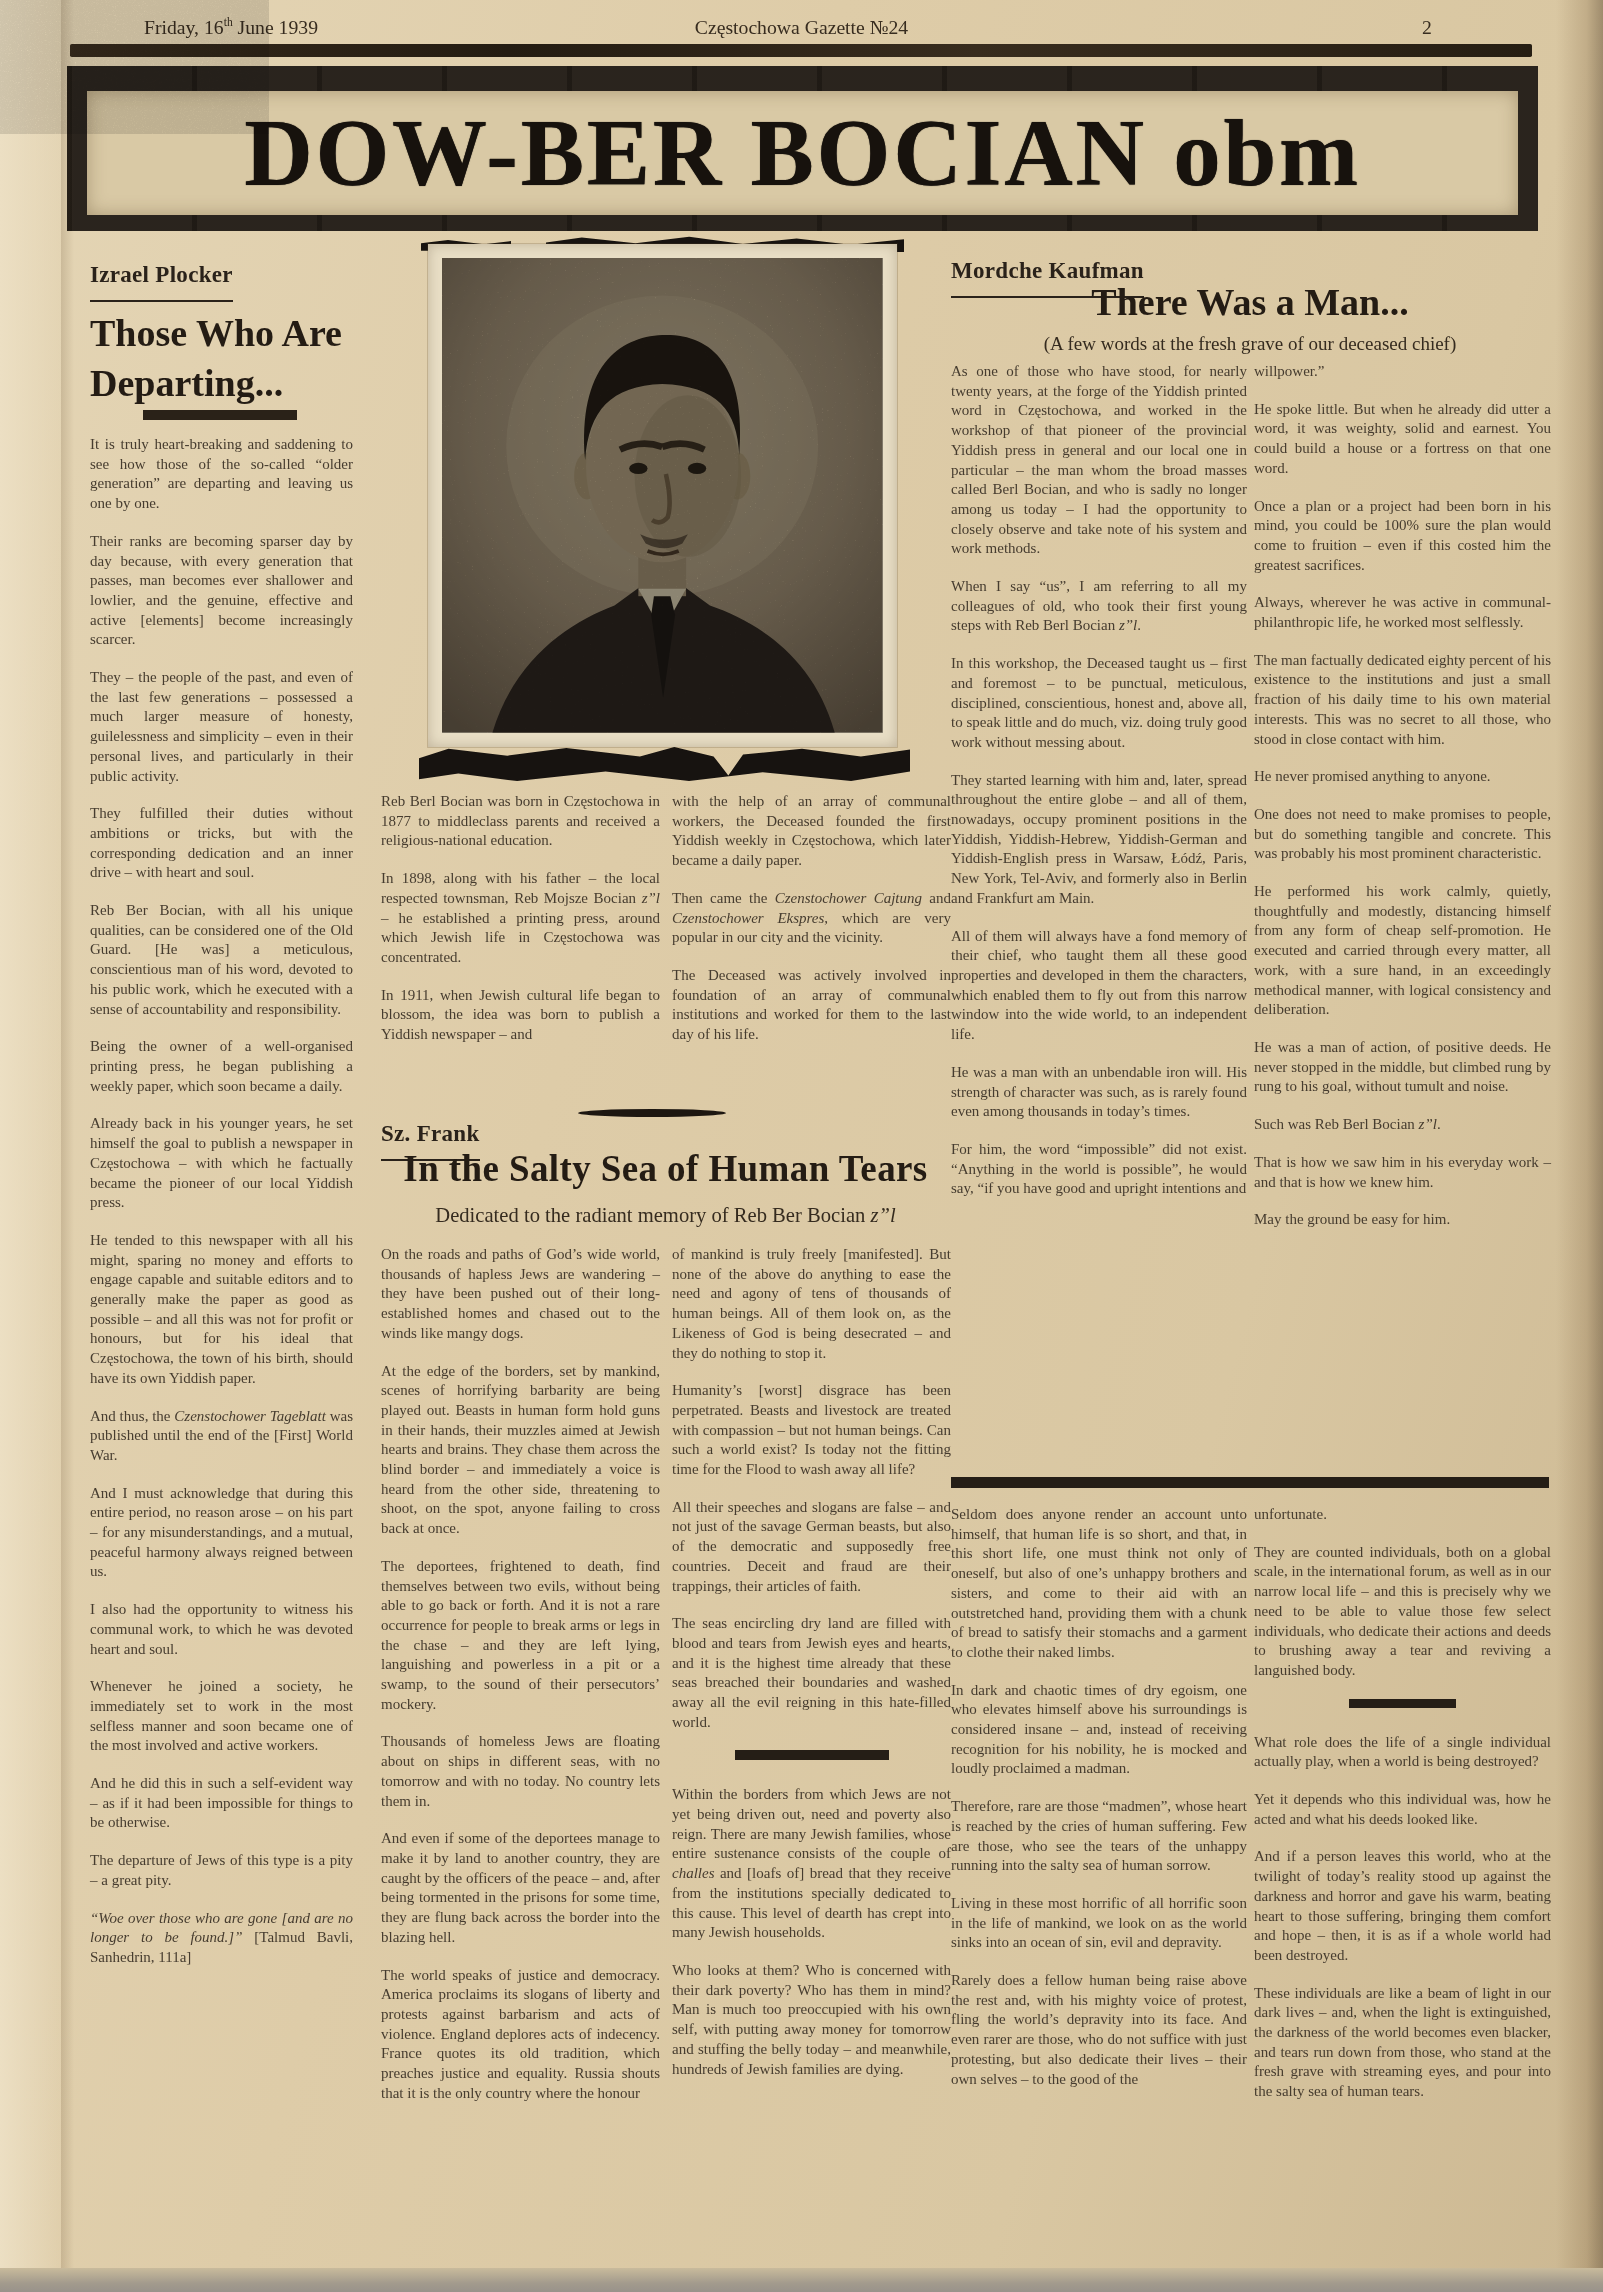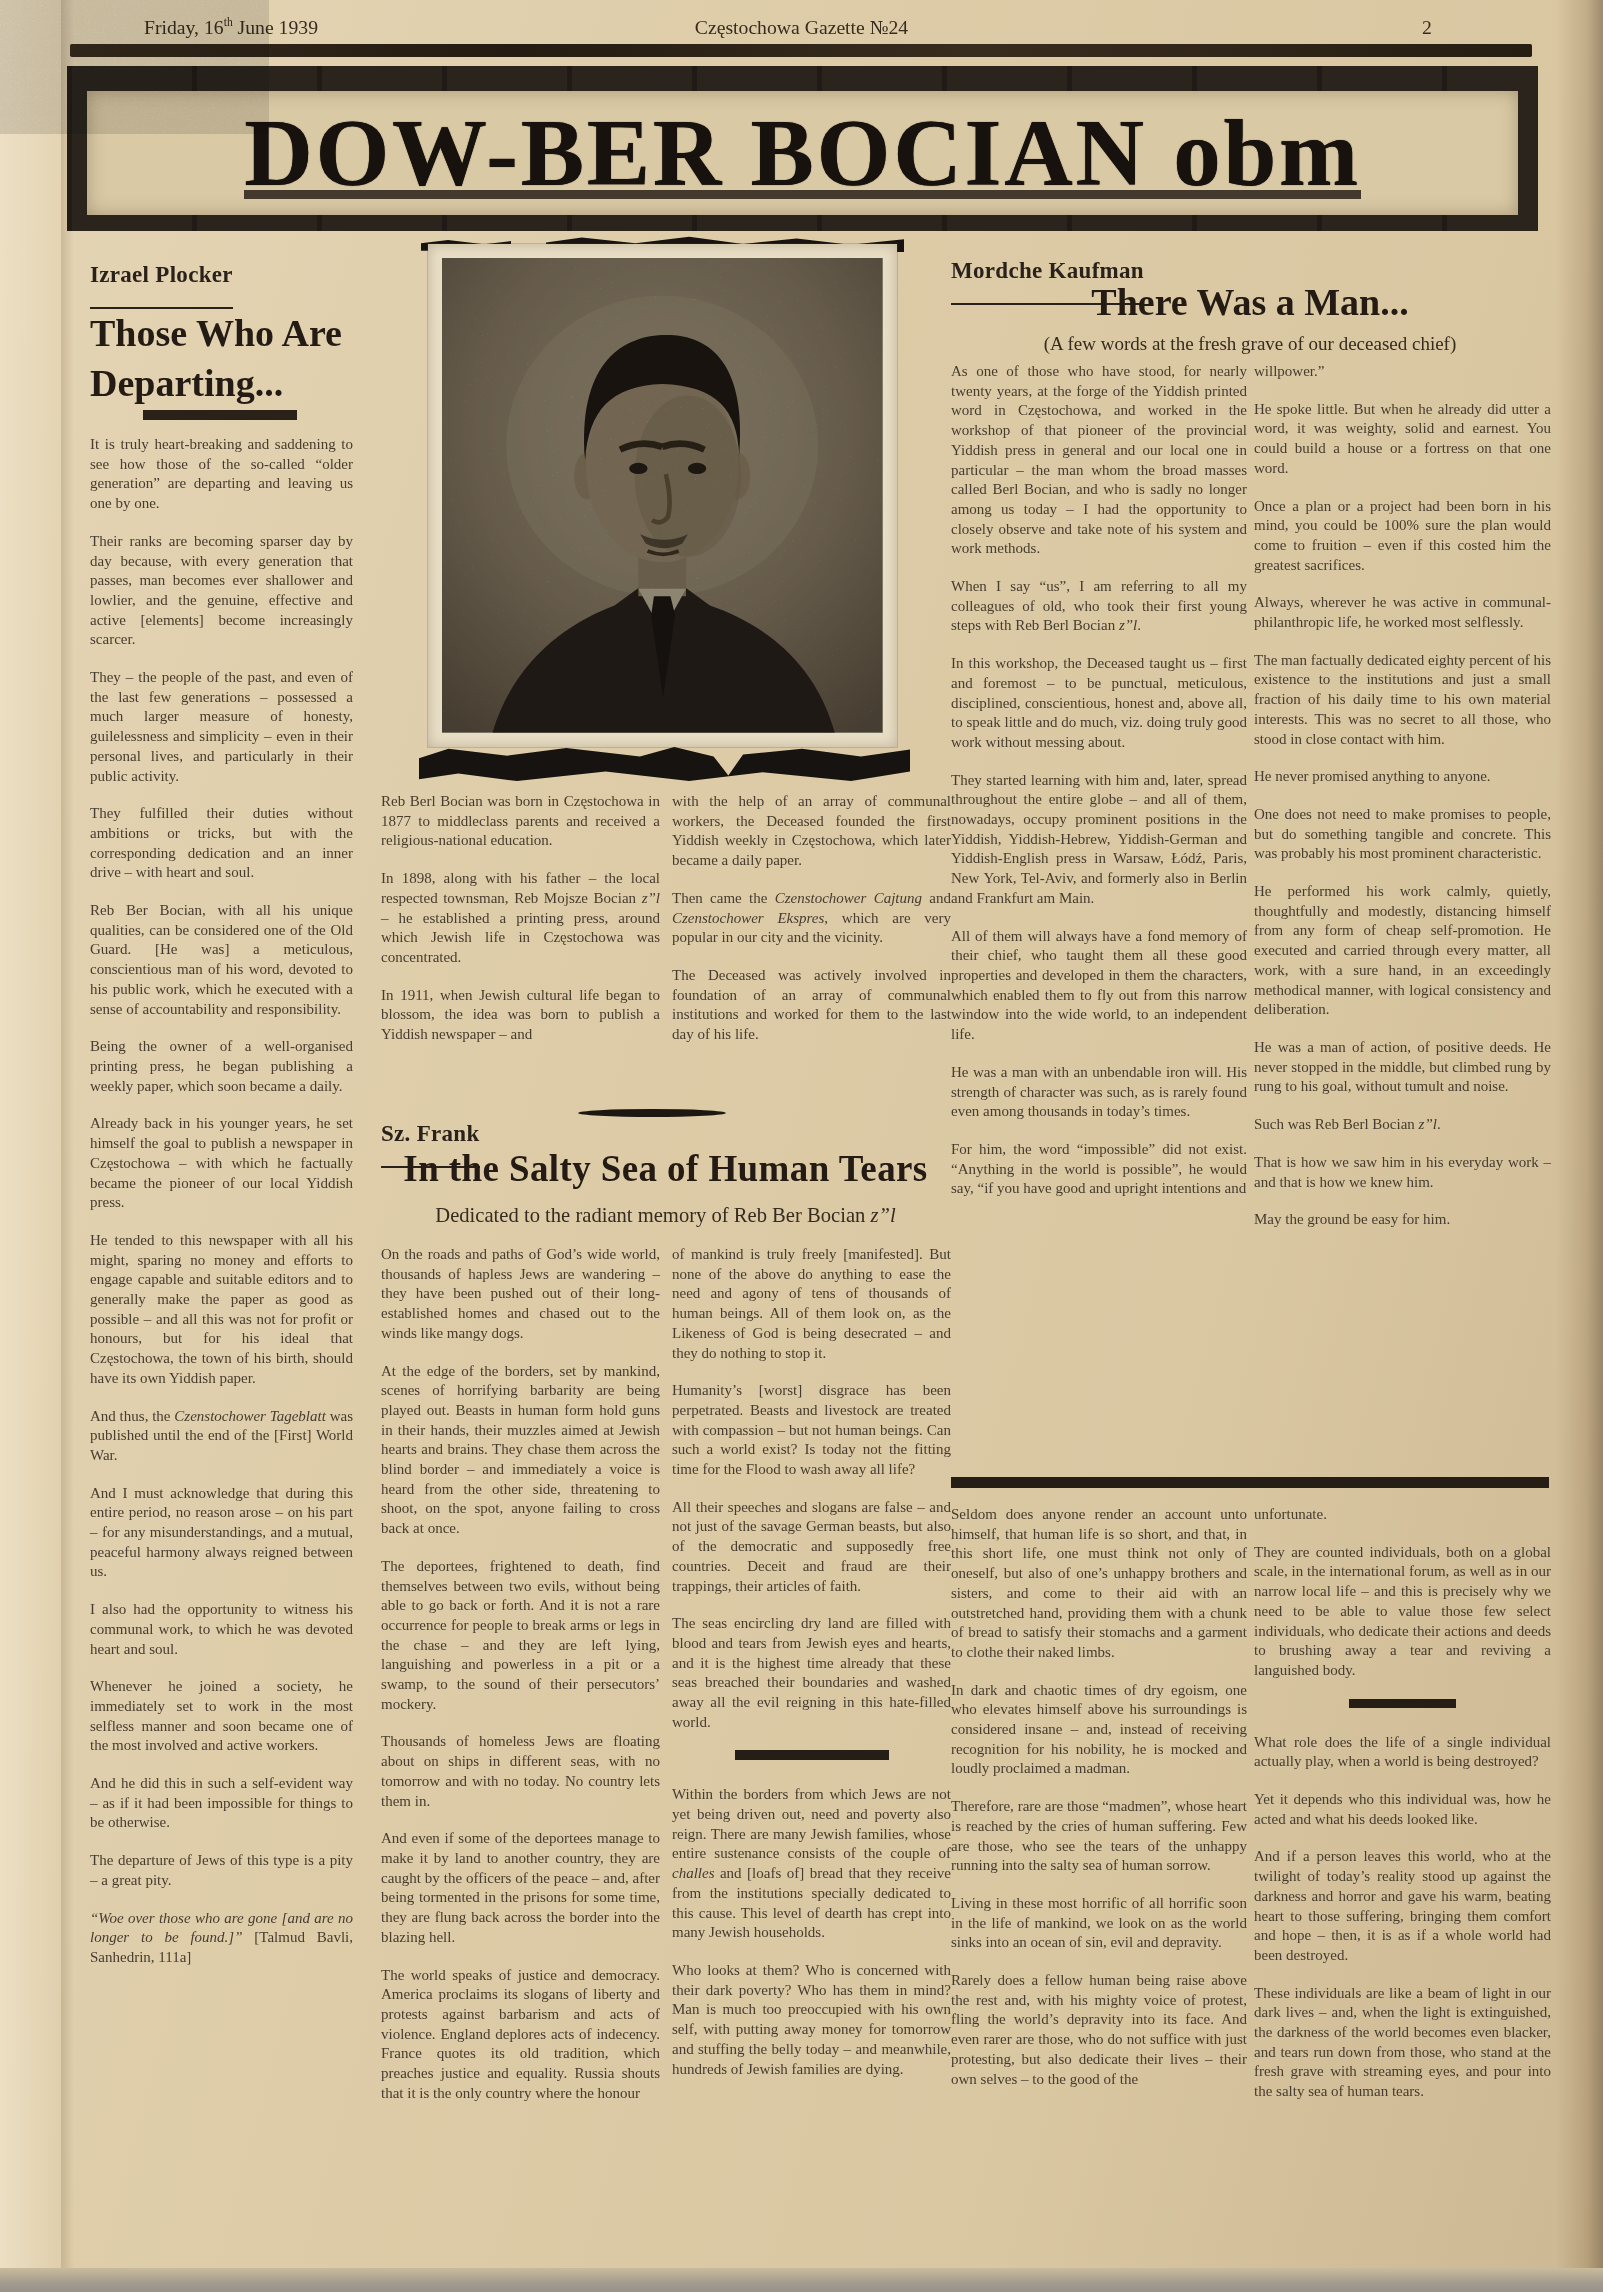--- a/index.html
+++ b/index.html
@@ -12,27 +12,27 @@
   .hdr-center{position:absolute;left:0;right:0;top:16px;text-align:center;font-size:19.7px;color:#372c1f;}
   .hdr-page{position:absolute;left:1422px;top:16px;font-size:19.7px;color:#372c1f;}
   .top-rule{position:absolute;left:70px;top:44px;width:1462px;height:12.5px;
             background:linear-gradient(90deg,#362a1c,#241c12 30%,#382c1e 62%,#261e13);border-radius:1.8px;}
   
   .masthead{position:absolute;left:67px;top:66px;width:1471px;height:165px;background:#262019;}
   .masthead::before{content:"";position:absolute;inset:0;
       background:repeating-linear-gradient(90deg,rgba(0,0,0,.35) 0 5.4px,rgba(255,255,255,.04) 5.4px 125px);
       opacity:.5;}
   .masthead-panel{position:absolute;left:19.7px;right:19.7px;top:25px;bottom:16px;background:#d9c9a5;
-      box-shadow:inset 0 0 18px rgba(80,60,30,.35);text-decoration:underline;}
+      box-shadow:inset 0 0 18px rgba(80,60,30,.35);}
   .masthead-title{height:100%;display:flex;align-items:center;justify-content:center;
       font-family:"Liberation Serif",serif;font-weight:700;font-size:95px;letter-spacing:2.7px;
       color:#17120d;text-shadow:0 0 0.9px #17120d;white-space:nowrap;}
   
   .author{position:absolute;font-weight:700;font-size:23px;color:#2a221a;
-      border-bottom:2.7px solid #2a221a;padding-bottom:19px;letter-spacing:0.3px;}
+      border-bottom:2.7px solid #2a221a;padding-bottom:12px;letter-spacing:0.3px;}
   .body-col{position:absolute;text-align:justify;font-size:15px;line-height:19.7px;color:#463c2f;}
   .body-col p{margin:0 0 18px 0;}
   .headline-left{position:absolute;left:90px;top:308px;width:278px;
       font-weight:700;font-size:38px;line-height:50px;color:#241c14;}
   .headline-rule{position:absolute;left:143px;top:410px;width:154px;height:9.9px;background:#2a2218;}
   .headline-center{position:absolute;text-align:center;font-weight:700;color:#241c14;}
   .salty-title{left:379px;top:1148px;width:573px;font-size:37px;line-height:41px;letter-spacing:0.4px;}
   .right-title{left:949px;top:281px;width:602px;font-size:38px;line-height:43px;}
   .dedication{position:absolute;left:379px;top:1204px;width:573px;text-align:center;font-size:20.6px;color:#352b1f;}
   .subtitle-right{position:absolute;left:949px;top:333px;width:602px;text-align:center;font-size:19px;color:#352b1f;}

